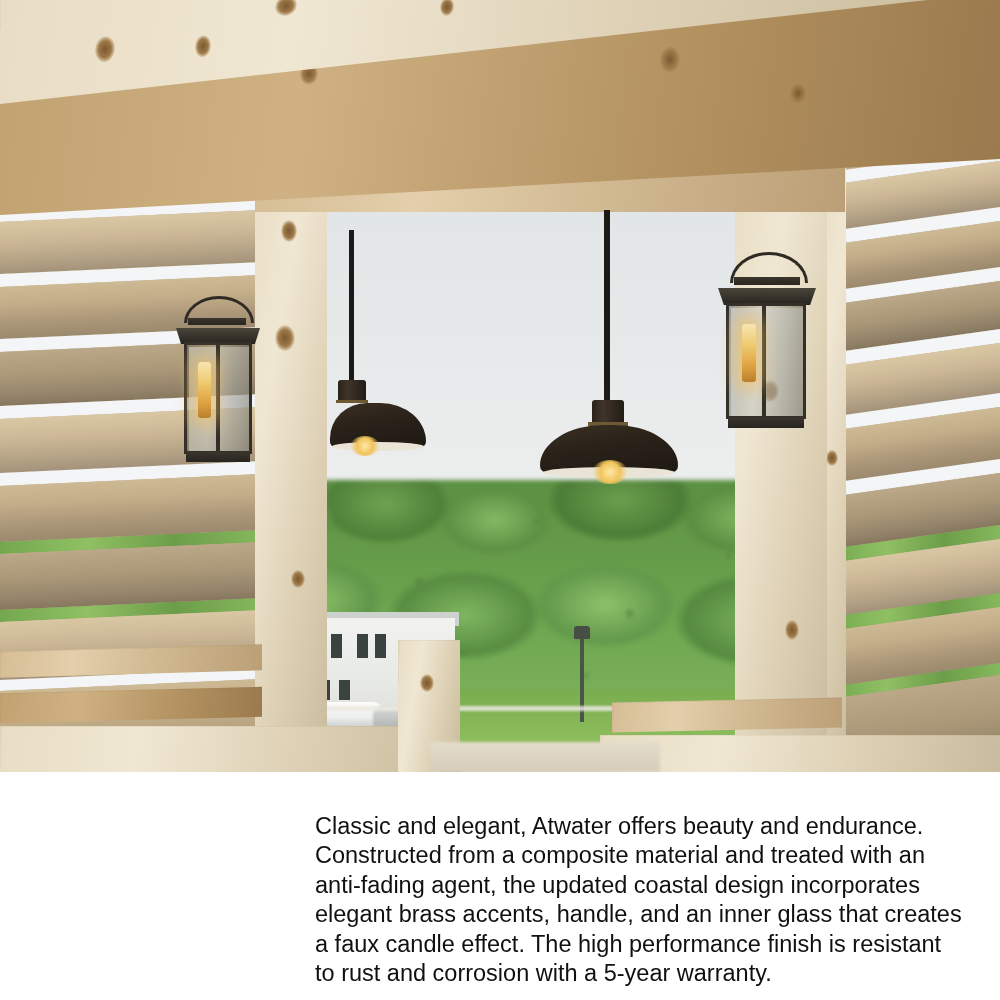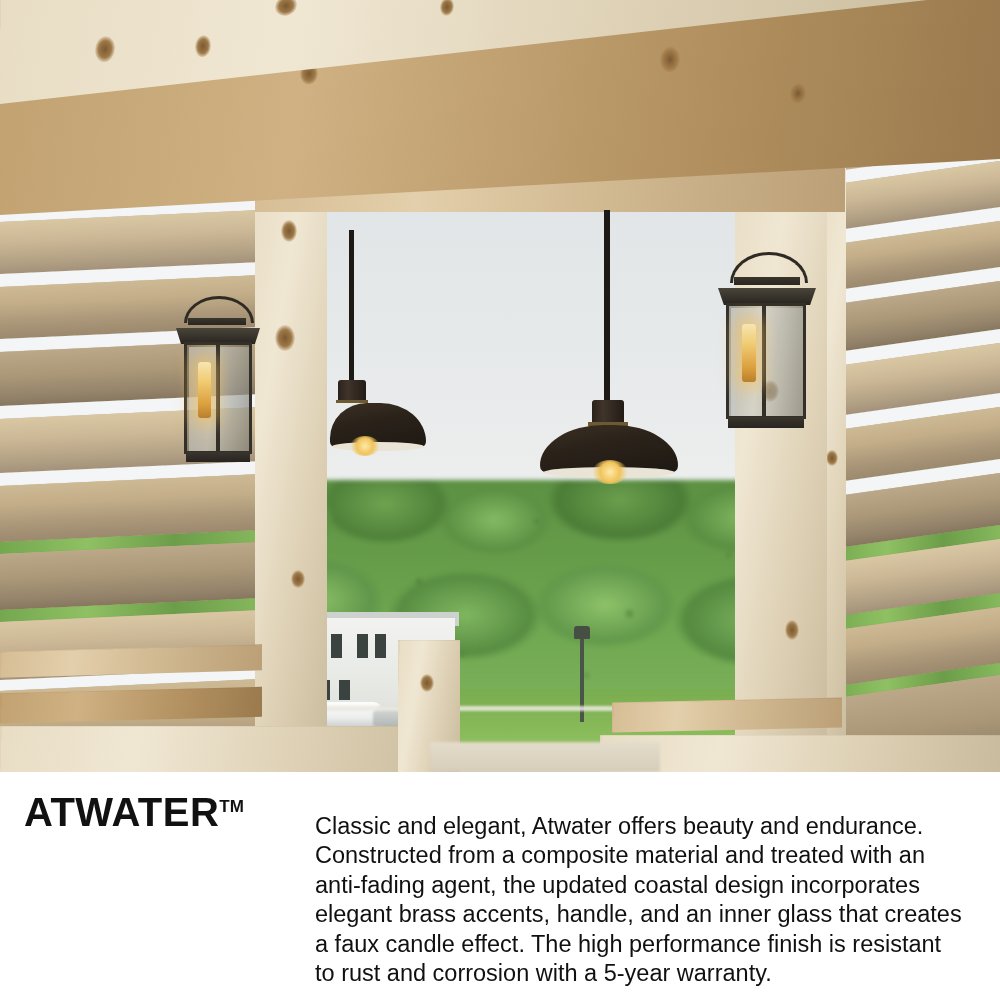--- a/index.html
+++ b/index.html
@@ -470,17 +470,16 @@
       </div>
     <div class="timber pale" style="left:600px;top:735px;width:400px;height:37px;">
         <div class="grain"></div>
       </div>
     <div style="position:absolute;left:430px;top:742px;width:230px;height:30px;
                 background:linear-gradient(#e4dccb,#d6cdb9);filter:blur(1.5px);"></div>
 
   </div>
 
   <div id="caption">
-    <div id="brand"><span>ATWATER</span><span class="tm">TM</span></div>
     <p id="desc">Classic and elegant, Atwater offers beauty and endurance. Constructed from a composite material and treated with an anti-fading agent, the updated coastal design incorporates elegant brass accents, handle, and an inner glass that creates a faux candle effect. The high performance finish is resistant to rust and corrosion with a 5-year warranty.</p>
   </div>
 
 </div>
 
 </body></html>

